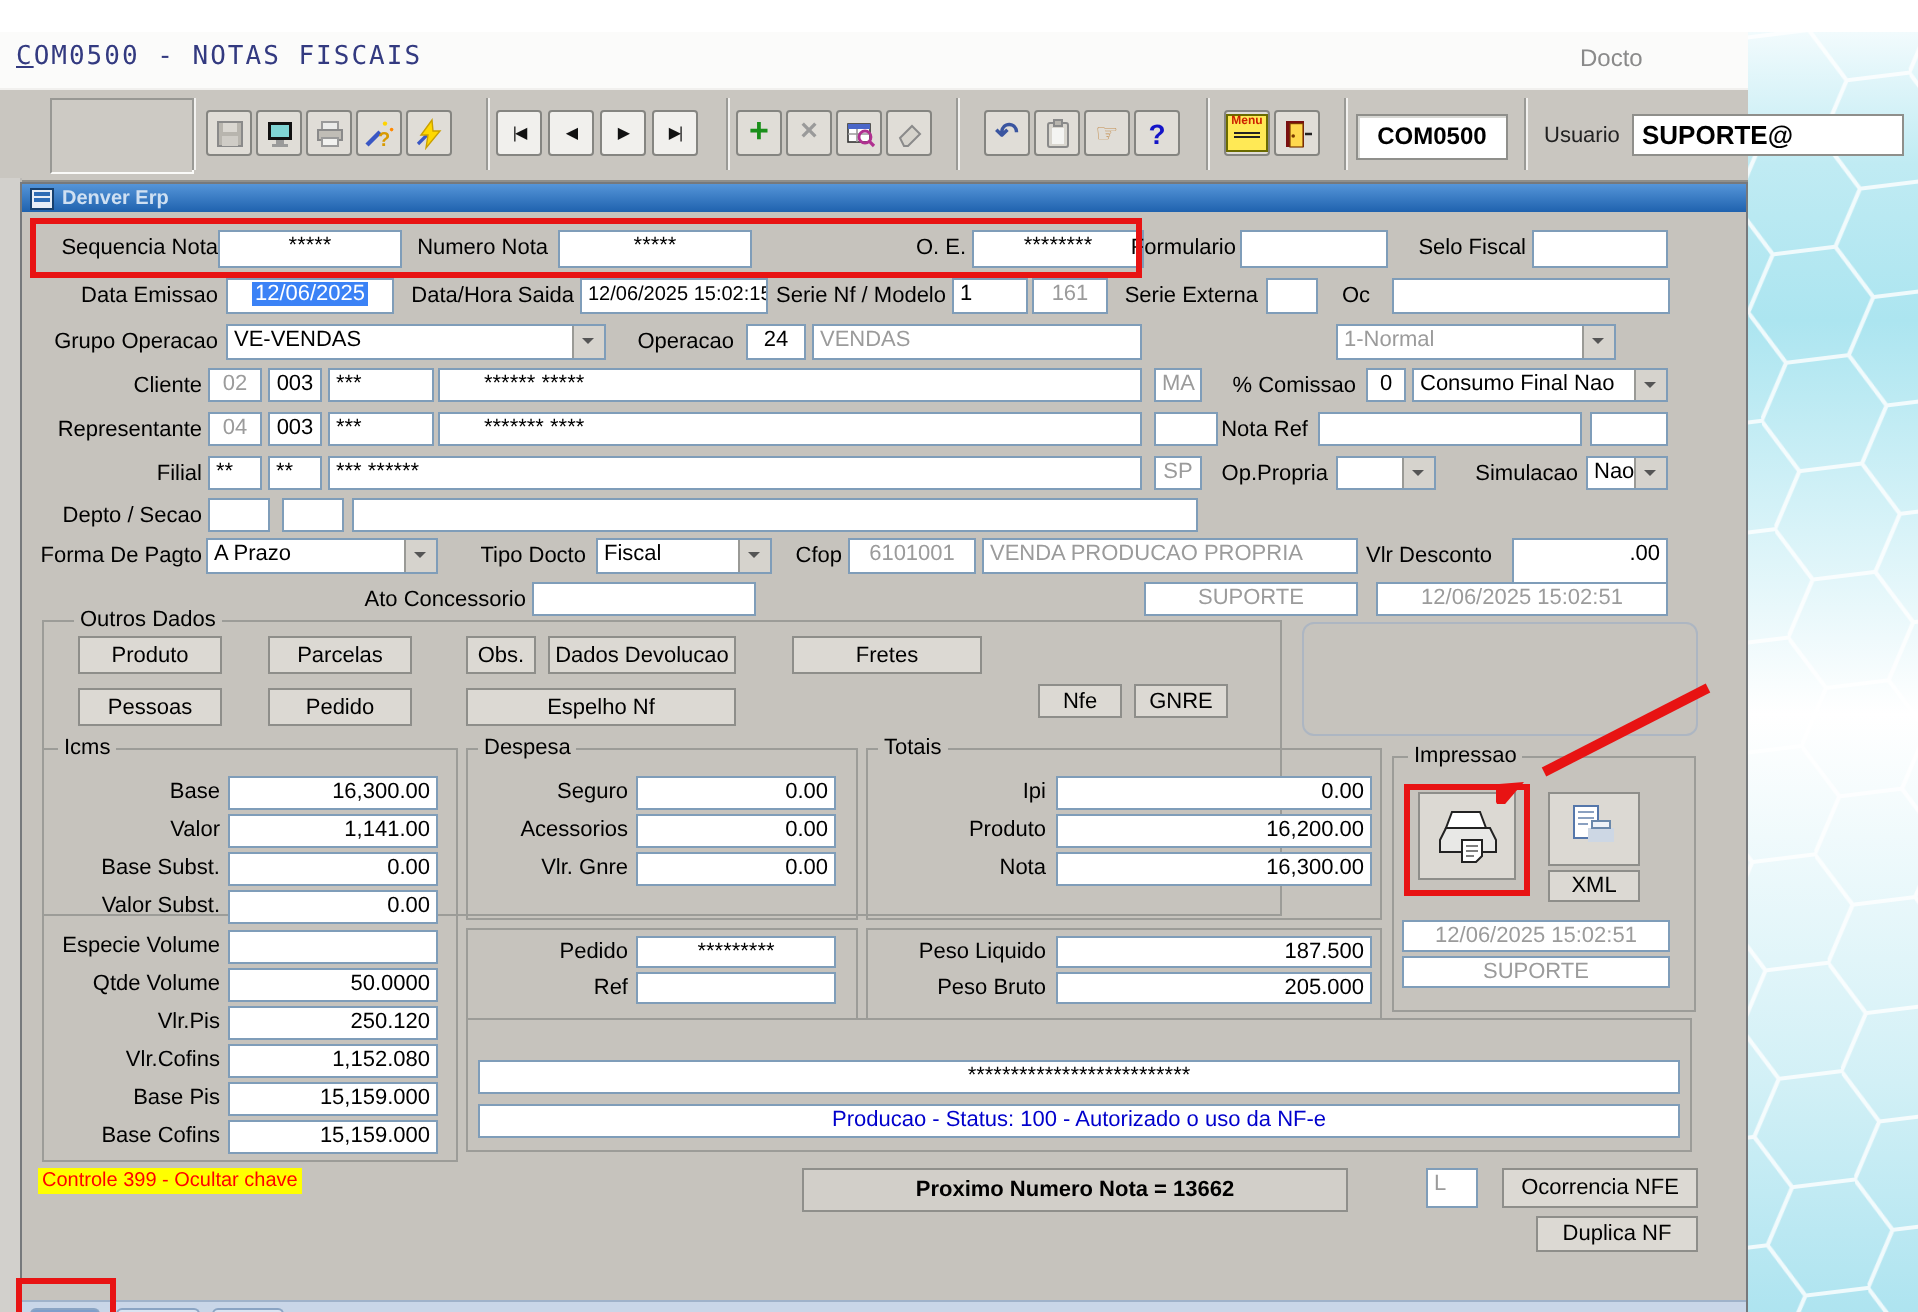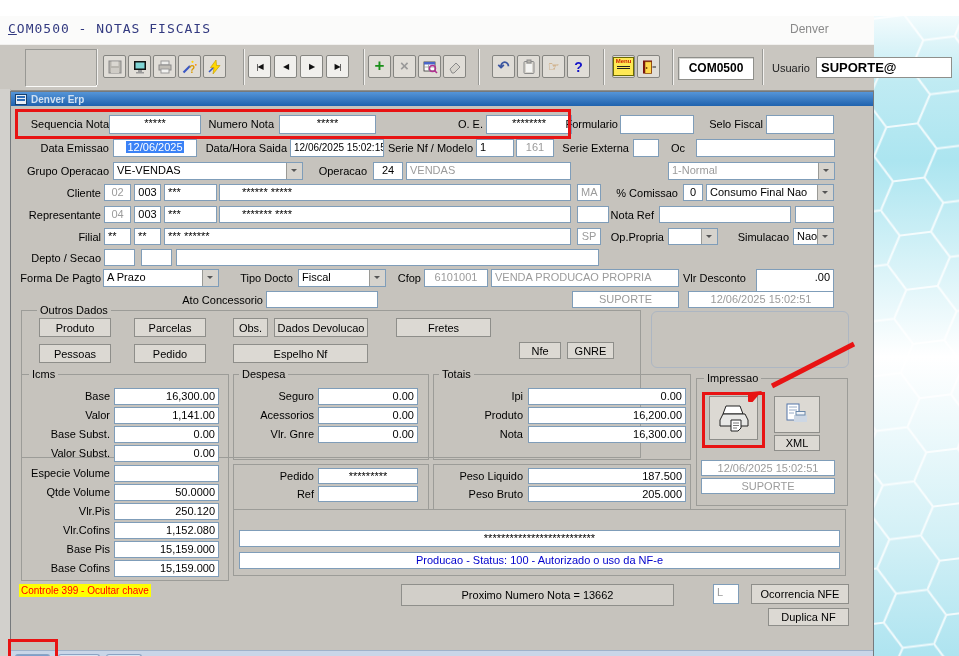--- a/index.html
+++ b/index.html
@@ -46,21 +46,21 @@
   .gray{color:#9b9b9b;}
   .f10{font-size:10px;}
   .sel{background:#3b82f6;color:#fff;padding:0 1px;}
   .dd{padding-right:16px;}
   .ddbtn{position:absolute;right:0px;top:0px;bottom:0px;width:15px;background:#d6d3cd;border-left:1px solid #9a9a96;}
   .ddbtn::after{content:"";position:absolute;left:4px;top:50%;margin-top:-2px;border:3.5px solid transparent;border-top-color:#555;}
   .grp{position:absolute;border:1px solid #9c9c98;box-sizing:border-box;}
   .grp.round{border-radius:6px;border-color:#adb6c2;}
   .leg{position:absolute;font-size:11px;font-weight:normal;background:#c6c3bd;padding:0 3px;white-space:nowrap;z-index:2;}
   .btn{position:absolute;background:#dcd9d3;border:1px solid #8e8e8a;font-size:11px;text-align:center;box-sizing:border-box;color:#000;display:flex;align-items:center;justify-content:center;}
-  .flatbox{position:absolute;background:#d2cfc9;border:1px solid #8f8f8b;font-size:11px;text-align:center;box-sizing:border-box;display:flex;align-items:center;justify-content:center;}
+  .flatbox{position:absolute;background:#d2cfc9;border:1px solid #8f8f8b;font-size:11px;text-align:center;box-sizing:border-box;display:flex;align-items:center;justify-content:center;font-weight:bold;}
   .bluetxt{color:#0000cc;}
   .warn{position:absolute;background:#ffff00;color:#ff0000;font-size:10px;padding:0 2px;line-height:13px;white-space:nowrap;}
   
   .tabstrip{position:absolute;left:0;top:544px;width:862px;height:24px;background:#c9d6e8;border-top:1px solid #9fb2ca;}
   .tab{position:absolute;top:3px;height:21px;border:1px solid #8aa4c4;border-bottom:none;border-radius:3px 3px 0 0;background:#d9e4f2;color:#1a3a6b;font-size:11px;display:flex;align-items:center;justify-content:center;box-sizing:border-box;}
   .tab.active{background:#7d9fcb;color:#0a2050;font-weight:bold;}
   
   .statusbar{position:absolute;left:0;top:645px;width:959px;height:11px;background:#e8f1fb;border-top:1px solid #8fa6c4;box-sizing:border-box;}
   
   .anno{position:absolute;border:3px solid #e81313;z-index:50;pointer-events:none;}
@@ -84,21 +84,21 @@
       <pattern id="hex" width="90" height="52" patternUnits="userSpaceOnUse" patternTransform="rotate(-7) scale(1.05)">
         <path d="M0 26 L15 52 L45 52 L60 26 L45 0 L15 0 Z M60 26 L90 26" fill="none" stroke="#ffffff" stroke-opacity="0.8" stroke-width="2"></path>
       </pattern>
     </defs>
     <rect width="959" height="656" fill="url(#bggrad)"></rect>
     <rect width="959" height="656" fill="url(#hex)"></rect>
   </svg>
 
   <div class="titlebar">
     <div class="apptitle"><span class="accel">C</span><span>OM0500 - NOTAS FISCAIS</span></div>
-    <div class="winmenu">Denver</div>
+    <div class="winmenu">Docto</div>
   </div>
 
   <div class="toolbar">
     <div class="tpanel"></div>
     <div class="tsep" style="left:96px"></div>
 
     <div class="tbtn" style="left:103px">
       <span>
           <svg width="16" height="16" viewBox="0 0 16 16">
             <rect x="2" y="2" width="12" height="12" fill="#b8b5ae" stroke="#8a8a8a"></rect>
@@ -264,21 +264,21 @@
       <div class="lbl" style="left:540px;top:36px;width:78px">Serie Externa</div>
       <div class="fld" style="left:622px;top:33px;width:26px;height:18px"></div>
       <div class="lbl" style="left:652px;top:36px;width:22px">Oc</div>
       <div class="fld" style="left:685px;top:33px;width:139px;height:18px"></div>
 
       <div class="lbl" style="left:12px;top:59px;width:86px">Grupo Operacao</div>
       <div class="fld dd" style="left:102px;top:56px;width:190px;height:18px"><span>VE-VENDAS</span><span class="ddbtn"></span></div>
       <div class="lbl" style="left:298px;top:59px;width:58px">Operacao</div>
       <div class="fld ctr" style="left:362px;top:56px;width:30px;height:18px">24</div>
       <div class="fld gray" style="left:395px;top:56px;width:165px;height:18px">VENDAS</div>
-      <div class="fld dd gray" style="left:657px;top:56px;width:167px;height:18px"><span>1-Normal</span><span class="ddbtn"></span></div>
+      <div class="fld dd gray" style="left:657px;top:56px;width:140px;height:18px"><span>1-Normal</span><span class="ddbtn"></span></div>
 
       <div class="lbl" style="left:24px;top:81px;width:66px">Cliente</div>
       <div class="fld gray ctr" style="left:93px;top:78px;width:27px;height:17px">02</div>
       <div class="fld ctr" style="left:123px;top:78px;width:27px;height:17px">003</div>
       <div class="fld" style="left:153px;top:78px;width:53px;height:17px">***</div>
       <div class="fld" style="left:208px;top:78px;width:352px;height:17px;padding-left:22px">****** *****</div>
       <div class="fld gray ctr" style="left:566px;top:78px;width:24px;height:17px">MA</div>
       <div class="lbl" style="left:603px;top:81px;width:64px">% Comissao</div>
       <div class="fld ctr" style="left:672px;top:78px;width:20px;height:17px">0</div>
       <div class="fld dd" style="left:695px;top:78px;width:128px;height:17px"><span>Consumo Final Nao</span><span class="ddbtn"></span></div>

